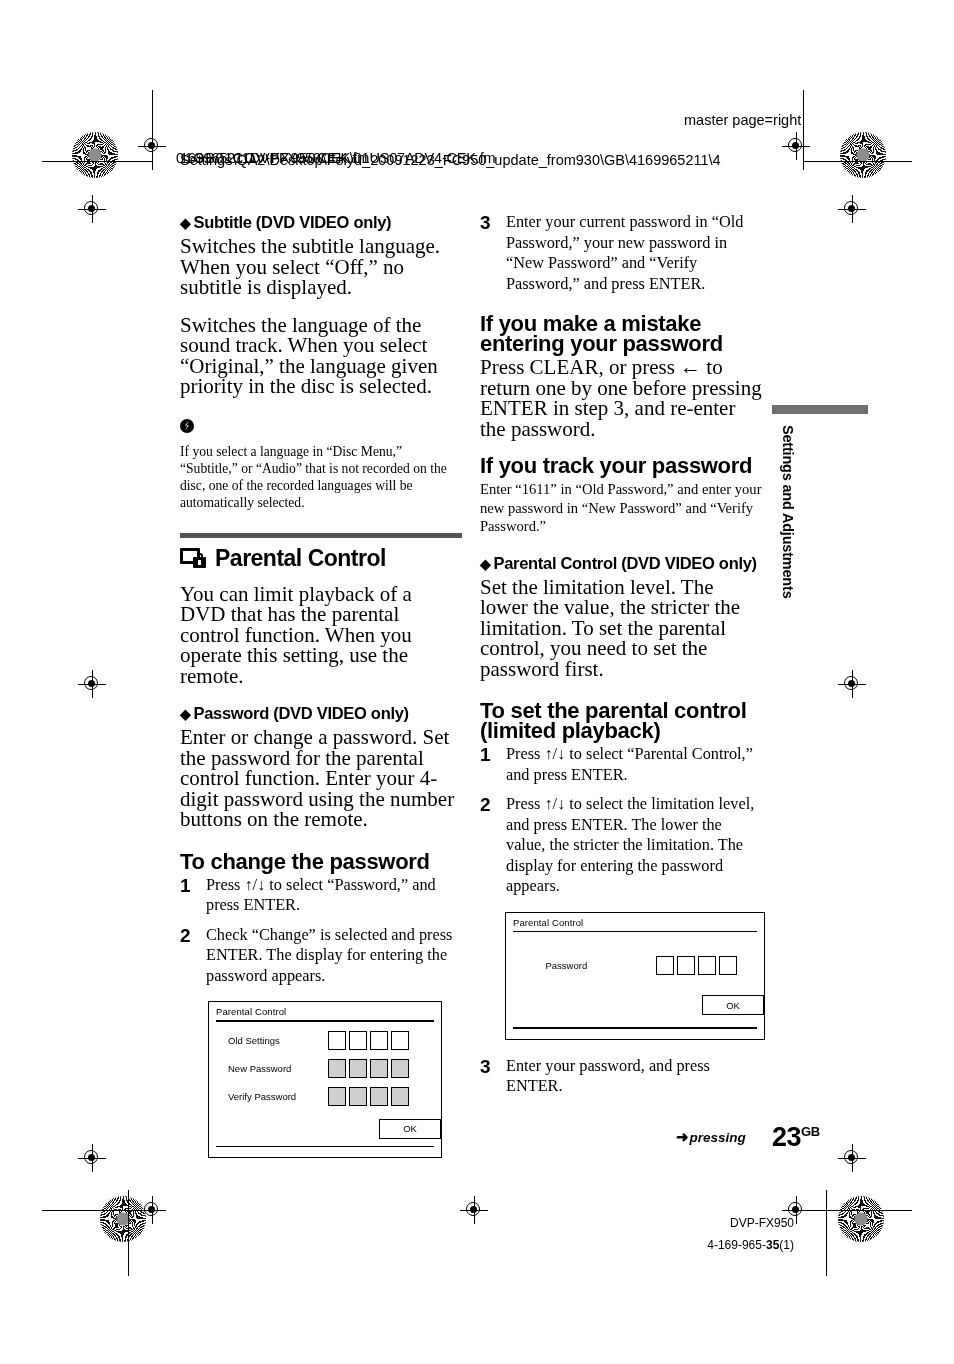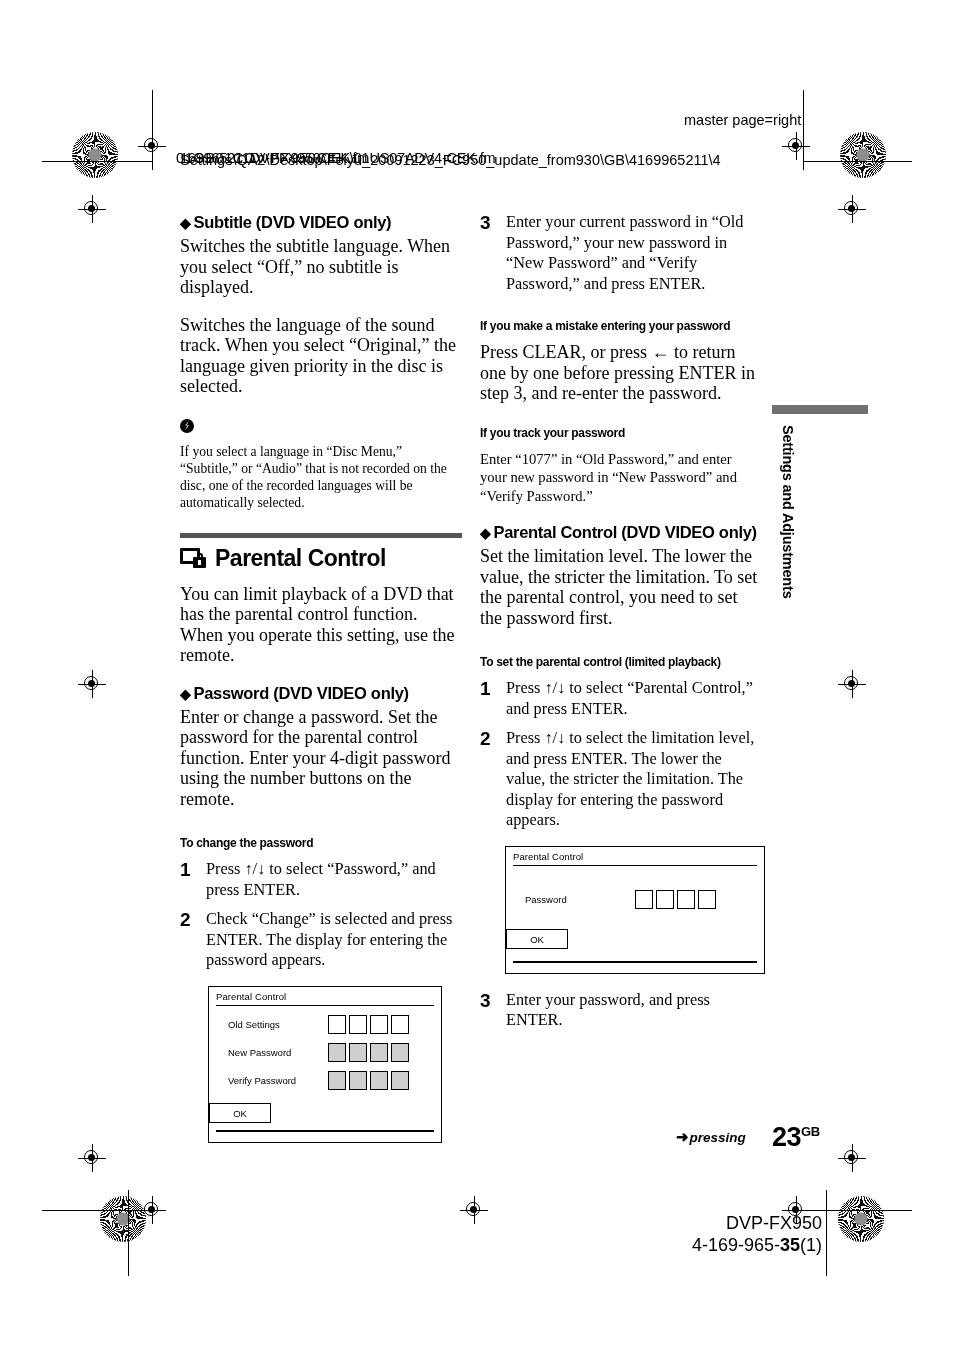--- a/index.html
+++ b/index.html
@@ -42,24 +42,24 @@
   .col{position:absolute;width:282px;}
   .col-left{left:180px;top:212px;}
   .col-right{left:480px;top:212px;}
 
   h3.bullet{
     font-family:"Liberation Sans",sans-serif;font-weight:bold;font-size:16.5px;
     margin:0 0 3px 0;line-height:20px;letter-spacing:-0.3px;
   }
   h3.bullet .dia{font-size:14px;margin-right:3px;}
   h3.sub{
-    font-family:"Liberation Sans",sans-serif;font-weight:bold;font-size:12px;
-    margin:0 0 3px 0;line-height:25px;letter-spacing:-0.3px;
-  }
-  p.body{margin:0 0 0 0;font-size:18px;line-height:20.5px;}
+    font-family:"Liberation Sans",sans-serif;font-weight:bold;font-size:22px;
+    margin:0 0 3px 0;line-height:20px;letter-spacing:-0.3px;
+  }
+  p.body{margin:0 0 0 0;font-size:21px;line-height:20.5px;}
   .gap-sm{height:11px;}
   .gap-md{height:17px;}
   .gap-lg{height:22px;}
 
   
   .note-icon{
     display:inline-block;width:14px;height:14px;border-radius:50%;background:#000;
     position:relative;margin-bottom:2px;
   }
   .note-icon:after{
@@ -95,21 +95,21 @@
     font-family:"Liberation Sans",sans-serif;
   }
   .osd .title{font-size:9.5px;padding:4px 0 3px 7px;letter-spacing:0.1px;}
   .osd .divider{height:1.5px;background:#000;margin:0 7px;}
   .osd .rows{padding:9px 7px 2px 7px;}
   .osd .row{display:flex;align-items:center;margin-bottom:9px;}
   .osd .lbl{font-size:9.5px;width:112px;padding-left:12px;box-sizing:border-box;}
   .osd .boxes{display:flex;gap:3px;}
   .osd .bx{width:18px;height:19px;border:1.4px solid #000;box-sizing:border-box;background:#fff;}
   .osd .bx.grey{background:#cfcfcf;}
-  .osd .okwrap{display:flex;justify-content:flex-start;margin:2px 0 7px 0;}
+  .osd .okwrap{display:flex;justify-content:flex-end;margin:2px 0 7px 0;}
   .osd .ok{
     width:60px;height:18px;border:1.4px solid #000;background:#fff;
     font-size:9.5px;display:flex;align-items:center;justify-content:center;
   }
   .osd .botline{height:1.5px;background:#000;margin:0 7px;}
   .osd .botpad{height:10px;}
 
   
   .tab-bar{position:absolute;left:772px;top:405px;width:96px;height:9px;background:#6f6f6f;}
   .tab-text{
@@ -123,22 +123,22 @@
     position:absolute;left:676px;top:1128px;font-family:"Liberation Sans",sans-serif;
     font-style:italic;font-weight:bold;font-size:13.5px;display:flex;align-items:center;gap:1px;
   }
   .continued .arr{font-style:normal;font-size:15px;}
   .pageno{
     position:absolute;left:772px;top:1122px;font-family:"Liberation Sans",sans-serif;
     font-weight:bold;font-size:27px;letter-spacing:-0.5px;
   }
   .pageno sup{font-size:13px;vertical-align:super;}
   .model{
-    position:absolute;right:132px;top:1212px;text-align:right;
-    font-family:"Liberation Sans",sans-serif;font-size:18px;line-height:22px;
+    position:absolute;right:160px;top:1212px;text-align:right;
+    font-family:"Liberation Sans",sans-serif;font-size:12px;line-height:22px;
   }
   .model b{font-weight:bold;}
 </style>
 </head>
 <body>
 
 <div class="page">
 
   <div class="starburst" style="left:72px;top:132px;"></div>
   <div class="starburst" style="left:840px;top:132px;"></div>
@@ -333,21 +333,21 @@
     </div>
 
     <div class="gap-sm"></div>
 
     <h3 class="sub">If you make a mistake entering your password</h3>
     <p class="body">Press CLEAR, or press ← to return one by one before pressing ENTER in step 3, and re-enter the password.</p>
 
     <div class="gap-md"></div>
 
     <h3 class="sub">If you track your password</h3>
-    <p class="note" style="font-size:14.6px;line-height:18.5px;">Enter “1077” in “Old Password,” and enter your new password in “New Password” and “Verify Password.”</p>
+    <p class="note" style="font-size:14.6px;line-height:18.5px;">Enter “1611” in “Old Password,” and enter your new password in “New Password” and “Verify Password.”</p>
 
     <div class="gap-md"></div>
 
     <h3 class="bullet">
       <span class="dia">◆</span><span>Parental Control (DVD VIDEO only)</span>
     </h3>
     <p class="body">Set the limitation level. The lower the value, the stricter the limitation.
 To set the parental control, you need to set the password first.</p>
 
     <div class="gap-lg"></div>
@@ -363,21 +363,21 @@
       <div class="txt">Press ↑/↓ to select the limitation level, and press ENTER. The lower the value, the stricter the limitation.
 The display for entering the password appears.</div>
     </div>
 
     <div style="height:6px;"></div>
 
     <div class="osd" style="width:258px;margin-left:25px;">
       <div class="title">Parental Control</div>
       <div class="divider"></div>
       <div class="rows" style="padding-top:24px;padding-bottom:18px;">
-        <div class="row" style="margin-bottom:0;">
+        <div class="row" style="margin-bottom:0;justify-content:center;">
           <div class="lbl" style="width:122px;">Password</div>
           <div class="boxes">
             <div class="bx"></div>
             <div class="bx"></div>
             <div class="bx"></div>
             <div class="bx"></div>
           </div>
         </div>
       </div>
       <div class="okwrap" style="margin-bottom:12px;">

